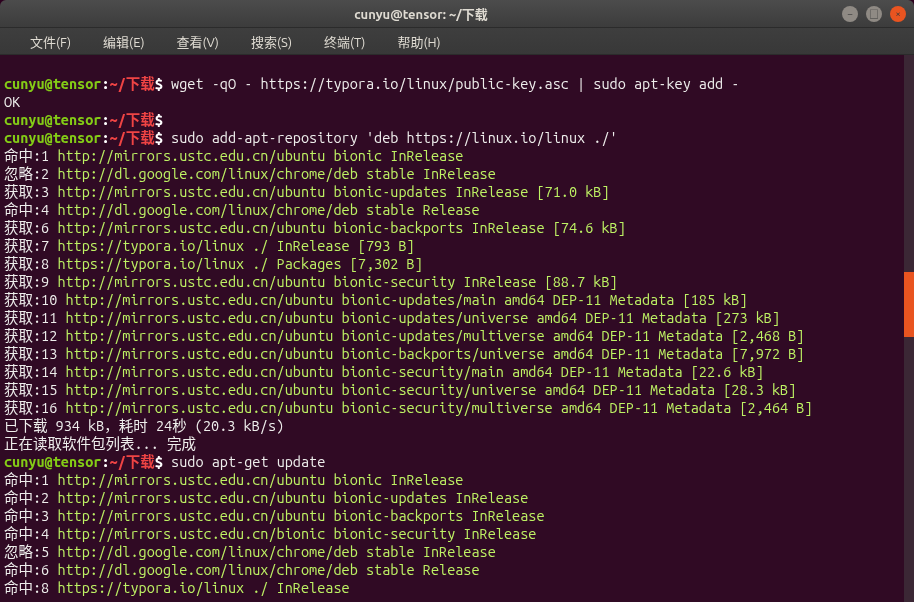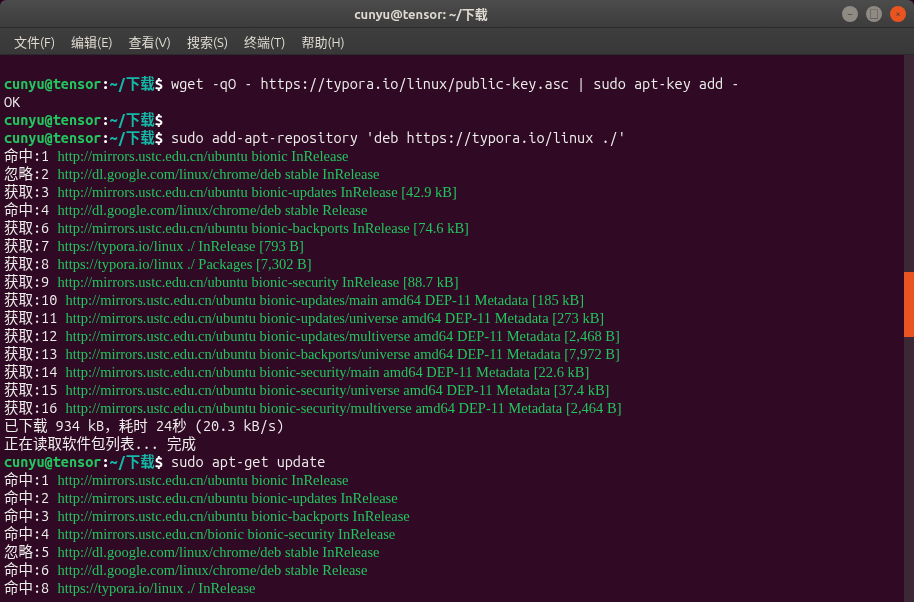--- a/index.html
+++ b/index.html
@@ -36,37 +36,37 @@
   height: 27px;
   background: linear-gradient(to bottom, #3e3e3e, #383838);
   display: flex;
   align-items: center;
   padding: 0 8px;
   gap: 4px;
   font-size: 13px;
   color: #dfdbd2;
   border-bottom: 1px solid #2b2b2b;
 }
-.menu-item { padding: 2px 6px; cursor: pointer; }
+.menu-item { padding: 2px 6px; cursor: pointer; margin-left: 16px; }
 .terminal {
   background: #300a24;
   height: calc(602px - 55px);
   padding: 2px 4px;
   font-family: "Ubuntu Mono", "DejaVu Sans Mono", "Noto Sans Mono CJK SC", monospace;
   font-size: 14.5px;
   line-height: 18px;
   white-space: pre;
   overflow: hidden;
   position: relative;
 }
-.g { color: #22c55e; font-family: Liberation Serif, serif; }
-.gb { color: #22c55e; font-weight: bold; }
+.g { color: #bef264; }
+.gb { color: #84cc16; font-weight: bold; }
 .w { color: #eeeeec; }
 .wb { color: #ffffff; font-weight: bold; }
-.bb { color: #14b8a6; font-weight: bold; }
+.bb { color: #ef4444; font-weight: bold; }
 .scrollbar {
   position: absolute;
   right: 0;
   top: 55px;
   width: 10px;
   height: calc(602px - 55px);
   background: #3b2735;
 }
 .thumb {
   position: absolute;
@@ -93,35 +93,35 @@
   <span class="menu-item">查看(V)</span>
   <span class="menu-item">搜索(S)</span>
   <span class="menu-item">终端(T)</span>
   <span class="menu-item">帮助(H)</span>
 </div>
 
 <div class="terminal">
 <span class="gb">cunyu@tensor</span><span class="wb">:</span><span class="bb">~/下载</span><span class="wb">$</span><span class="w"> wget -qO - https://typora.io/linux/public-key.asc | sudo apt-key add -</span>
 <span class="w">OK</span>
 <span class="gb">cunyu@tensor</span><span class="wb">:</span><span class="bb">~/下载</span><span class="wb">$</span><span class="w"></span>
-<span class="gb">cunyu@tensor</span><span class="wb">:</span><span class="bb">~/下载</span><span class="wb">$</span><span class="w"> sudo add-apt-repository 'deb https://typora.io/linux ./'</span>
+<span class="gb">cunyu@tensor</span><span class="wb">:</span><span class="bb">~/下载</span><span class="wb">$</span><span class="w"> sudo add-apt-repository 'deb https://linux.io/linux ./'</span>
 <span class="w">命中:1 </span><span class="g">http://mirrors.ustc.edu.cn/ubuntu bionic InRelease</span>
 <span class="w">忽略:2 </span><span class="g">http://dl.google.com/linux/chrome/deb stable InRelease</span>
-<span class="w">获取:3 </span><span class="g">http://mirrors.ustc.edu.cn/ubuntu bionic-updates InRelease [42.9 kB]</span>
+<span class="w">获取:3 </span><span class="g">http://mirrors.ustc.edu.cn/ubuntu bionic-updates InRelease [71.0 kB]</span>
 <span class="w">命中:4 </span><span class="g">http://dl.google.com/linux/chrome/deb stable Release</span>
 <span class="w">获取:6 </span><span class="g">http://mirrors.ustc.edu.cn/ubuntu bionic-backports InRelease [74.6 kB]</span>
 <span class="w">获取:7 </span><span class="g">https://typora.io/linux ./ InRelease [793 B]</span>
 <span class="w">获取:8 </span><span class="g">https://typora.io/linux ./ Packages [7,302 B]</span>
 <span class="w">获取:9 </span><span class="g">http://mirrors.ustc.edu.cn/ubuntu bionic-security InRelease [88.7 kB]</span>
 <span class="w">获取:10 </span><span class="g">http://mirrors.ustc.edu.cn/ubuntu bionic-updates/main amd64 DEP-11 Metadata [185 kB]</span>
 <span class="w">获取:11 </span><span class="g">http://mirrors.ustc.edu.cn/ubuntu bionic-updates/universe amd64 DEP-11 Metadata [273 kB]</span>
 <span class="w">获取:12 </span><span class="g">http://mirrors.ustc.edu.cn/ubuntu bionic-updates/multiverse amd64 DEP-11 Metadata [2,468 B]</span>
 <span class="w">获取:13 </span><span class="g">http://mirrors.ustc.edu.cn/ubuntu bionic-backports/universe amd64 DEP-11 Metadata [7,972 B]</span>
 <span class="w">获取:14 </span><span class="g">http://mirrors.ustc.edu.cn/ubuntu bionic-security/main amd64 DEP-11 Metadata [22.6 kB]</span>
-<span class="w">获取:15 </span><span class="g">http://mirrors.ustc.edu.cn/ubuntu bionic-security/universe amd64 DEP-11 Metadata [37.4 kB]</span>
+<span class="w">获取:15 </span><span class="g">http://mirrors.ustc.edu.cn/ubuntu bionic-security/universe amd64 DEP-11 Metadata [28.3 kB]</span>
 <span class="w">获取:16 </span><span class="g">http://mirrors.ustc.edu.cn/ubuntu bionic-security/multiverse amd64 DEP-11 Metadata [2,464 B]</span>
 <span class="w">已下载 934 kB，耗时 24秒 (20.3 kB/s)</span>
 <span class="w">正在读取软件包列表... 完成</span>
 <span class="gb">cunyu@tensor</span><span class="wb">:</span><span class="bb">~/下载</span><span class="wb">$</span><span class="w"> sudo apt-get update</span>
 <span class="w">命中:1 </span><span class="g">http://mirrors.ustc.edu.cn/ubuntu bionic InRelease</span>
 <span class="w">命中:2 </span><span class="g">http://mirrors.ustc.edu.cn/ubuntu bionic-updates InRelease</span>
 <span class="w">命中:3 </span><span class="g">http://mirrors.ustc.edu.cn/ubuntu bionic-backports InRelease</span>
 <span class="w">命中:4 </span><span class="g">http://mirrors.ustc.edu.cn/bionic bionic-security InRelease</span>
 <span class="w">忽略:5 </span><span class="g">http://dl.google.com/linux/chrome/deb stable InRelease</span>
 <span class="w">命中:6 </span><span class="g">http://dl.google.com/linux/chrome/deb stable Release</span>

